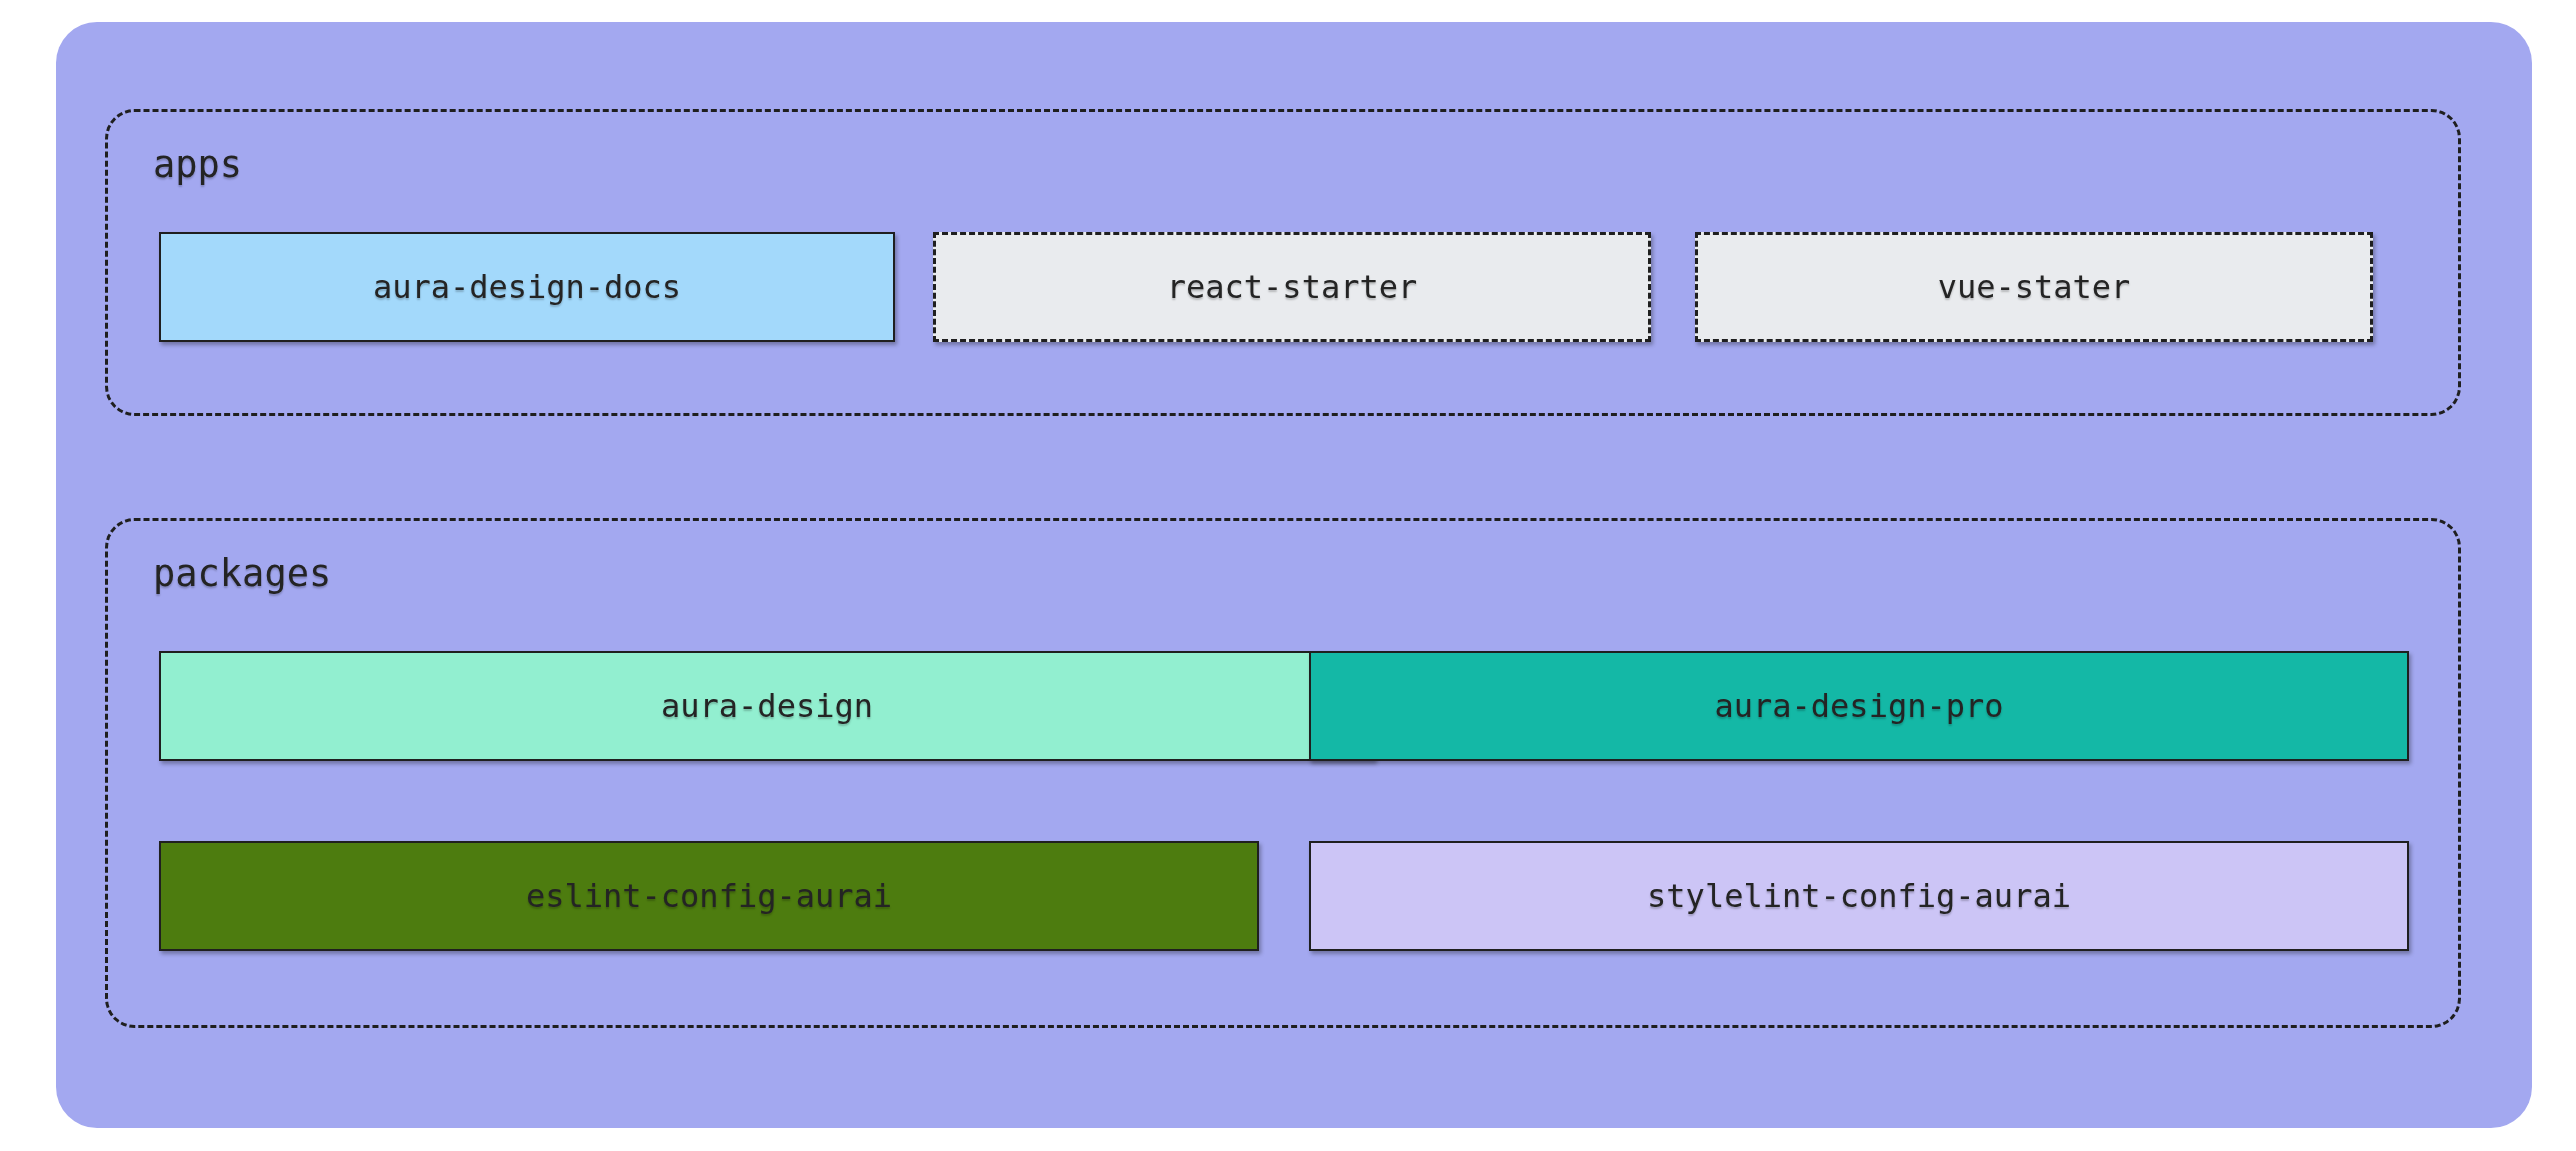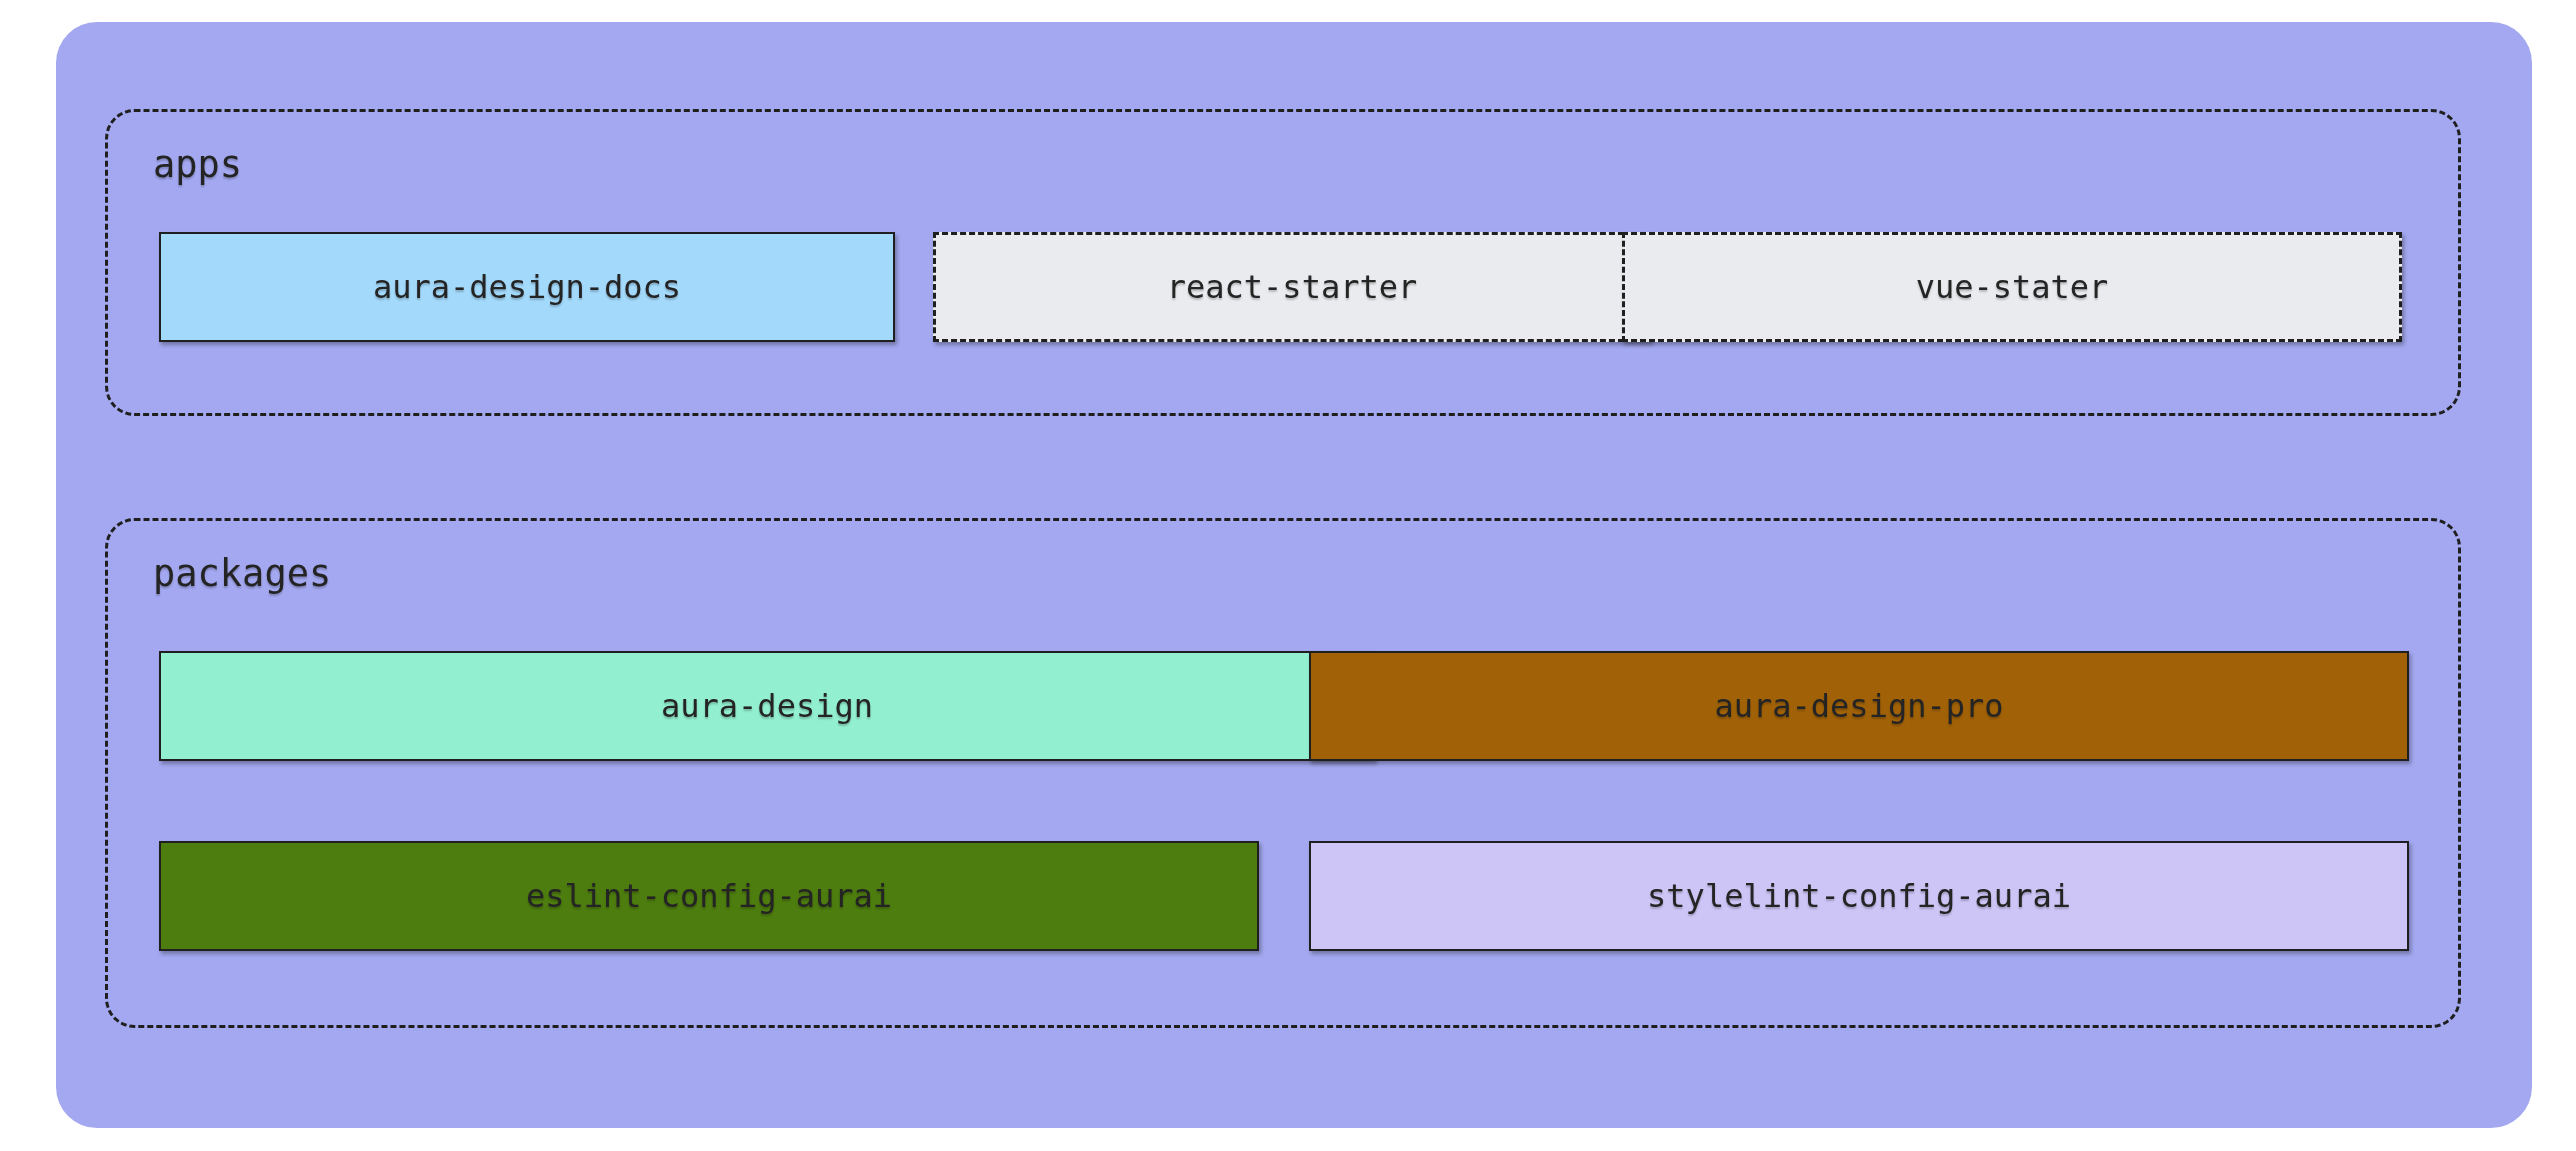--- a/index.html
+++ b/index.html
@@ -65,21 +65,21 @@
   }
   .node-label {
     font-size: 32px;
     color: #242424;
     text-shadow: 0 2px 2px rgba(0,0,0,0.22);
     white-space: nowrap;
   }
   
   .apps-n1 { left: 51px;   top: 120px; width: 736px; }
   .apps-n2 { left: 825px;  top: 120px; width: 718px; }
-  .apps-n3 { left: 1514px; top: 120px; width: 780px; }
+  .apps-n3 { left: 1587px; top: 120px; width: 678px; }
   
   .pkg-n1 { left: 51px;   top: 130px; width: 1216px; }
   .pkg-n2 { left: 1201px; top: 130px; width: 1100px; }
   .pkg-n3 { left: 51px;   top: 320px; width: 1100px; }
   .pkg-n4 { left: 1201px; top: 320px; width: 1100px; }
 </style>
 </head>
 <body>
 
 <div class="canvas">
@@ -101,21 +101,21 @@
       </div>
     </section>
 
     <section class="group group-packages">
       <div class="group-label">packages</div>
 
       <div class="node pkg-n1" style="background-color: rgb(146, 239, 208);">
         <span class="node-label">aura-design</span>
       </div>
 
-      <div class="node pkg-n2" style="background-color: #a16207;">
+      <div class="node pkg-n2" style="background-color: #14b8a6;">
         <span class="node-label">aura-design-pro</span>
       </div>
 
       <div class="node pkg-n3" style="background-color: #4d7c0f;">
         <span class="node-label">eslint-config-aurai</span>
       </div>
 
       <div class="node pkg-n4" style="background-color: rgb(204, 197, 246);">
         <span class="node-label">stylelint-config-aurai</span>
       </div>

